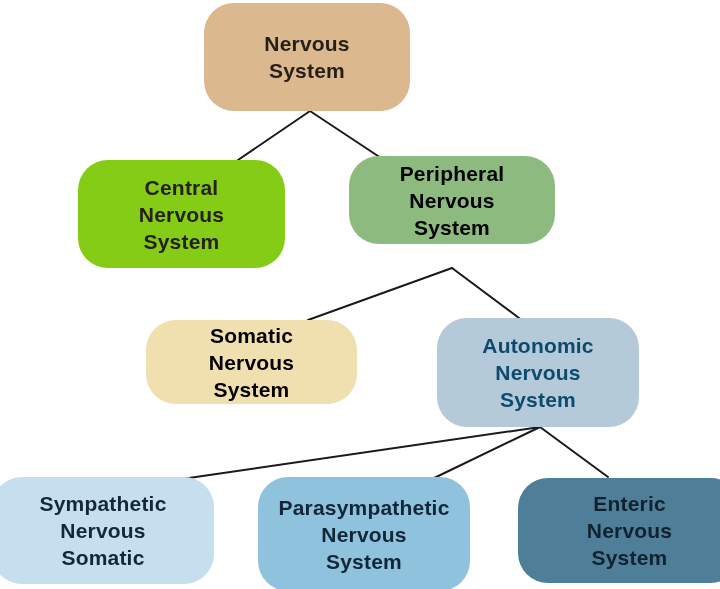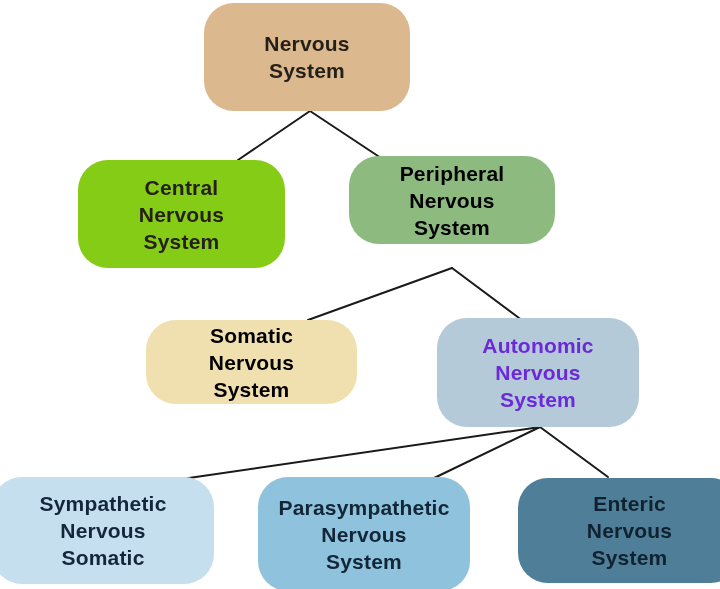--- a/index.html
+++ b/index.html
@@ -67,21 +67,21 @@
   <div class="node" style="left: 349px; top: 156px; width: 206px; height: 88px; background: rgb(141, 186, 127); color: #000000;">
     <span class="label">Peripheral
 Nervous
 System</span>
   </div>
   <div class="node" style="left: 146px; top: 320px; width: 211px; height: 84px; background: rgb(240, 223, 175); color: #000000;">
     <span class="label">Somatic
 Nervous
 System</span>
   </div>
-  <div class="node" style="left: 437px; top: 318px; width: 202px; height: 109px; background: rgb(181, 202, 216); color: #6d28d9;">
+  <div class="node" style="left: 437px; top: 318px; width: 202px; height: 109px; background: rgb(181, 202, 216); color: #0c4a6e;">
     <span class="label">Autonomic
 Nervous
 System</span>
   </div>
   <div class="node" style="left: -8px; top: 477px; width: 222px; height: 107px; background: rgb(198, 223, 239); color: rgb(20, 38, 58);">
     <span class="label">Sympathetic
 Nervous
 Somatic</span>
   </div>
   <div class="node" style="left: 258px; top: 477px; width: 212px; height: 114px; background: rgb(143, 194, 220); color: rgb(18, 38, 55);">

